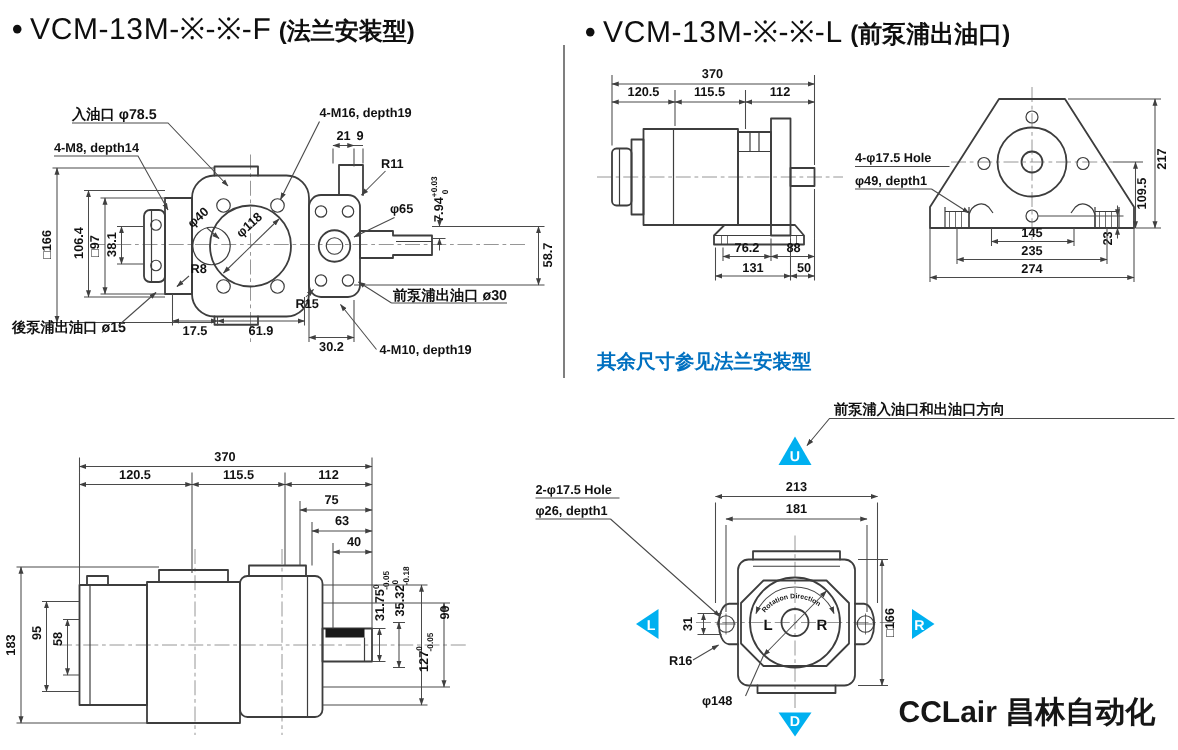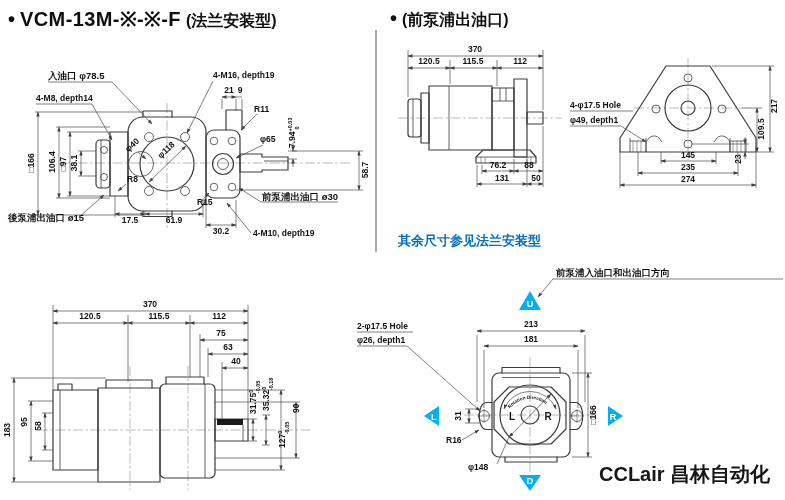--- a/index.html
+++ b/index.html
@@ -1,20 +1,20 @@
 <!DOCTYPE html>
 <html><head>
 <meta charset="utf-8">
 <style>
   html,body{margin:0;padding:0;background:#fff}
   .page{position:relative;width:785px;height:500px;background:#fff;overflow:hidden;
         font-family:"Liberation Sans",sans-serif}
   .title{position:absolute;display:flex;align-items:baseline;gap:5px;color:#0f0f0f;white-space:nowrap}
   .title .bullet{font-size:20px;font-weight:700}
-  .title .model{font-size:20px;font-weight:700;letter-spacing:.4px}
+  .title .model{font-size:20px;font-weight:400;letter-spacing:.4px}
   .title .type{font-size:16px;font-weight:700}
   .logo{position:absolute;left:599px;top:461px;font-size:20px;font-weight:600;color:#161616;white-space:nowrap}
   svg.draw{position:absolute;left:0;top:0}
   .ol{fill:none;stroke:#3d3d3d;stroke-width:1.2;stroke-linejoin:round;stroke-linecap:round}
   .ol2{fill:none;stroke:#3d3d3d;stroke-width:.8}
   .hatch{fill:none;stroke:#3d3d3d;stroke-width:.5}
   .dim{fill:none;stroke:#4a4a4a;stroke-width:.7}
   .cl{fill:none;stroke:#8a8a8a;stroke-width:.6;stroke-dasharray:10 2.5 2.5 2.5}
   svg text{font-family:"Liberation Sans",sans-serif;fill:#111}
   .t{font-size:8.5px;font-weight:700}
@@ -30,20 +30,21 @@
 
 <div class="page">
 
   <div class="title" style="left:8px;top:5px">
     <span class="bullet">•</span>
       <span class="model">VCM-13M-※-※-F</span>
     <span class="type">(法兰安装型)</span>
   </div>
   <div class="title" style="left:390px;top:7px">
     <span class="bullet">•</span>
+      <span class="model">VCM-13M-※-※-L</span>
     <span class="type">(前泵浦出油口)</span>
   </div>
 
   <svg class="draw" width="785" height="500" viewBox="0 0 785 500">
     <defs>
       <marker id="ar" viewBox="0 0 10 10" refX="9.2" refY="5" markerWidth="7" markerHeight="7" orient="auto-start-reverse">
         <path d="M0,1.6 L10,5 L0,8.4 Z" fill="#3f3f3f"></path>
       </marker>
       <path id="rp" d="M508,411 A26,26 0 0 1 552,411"></path>
     </defs>

